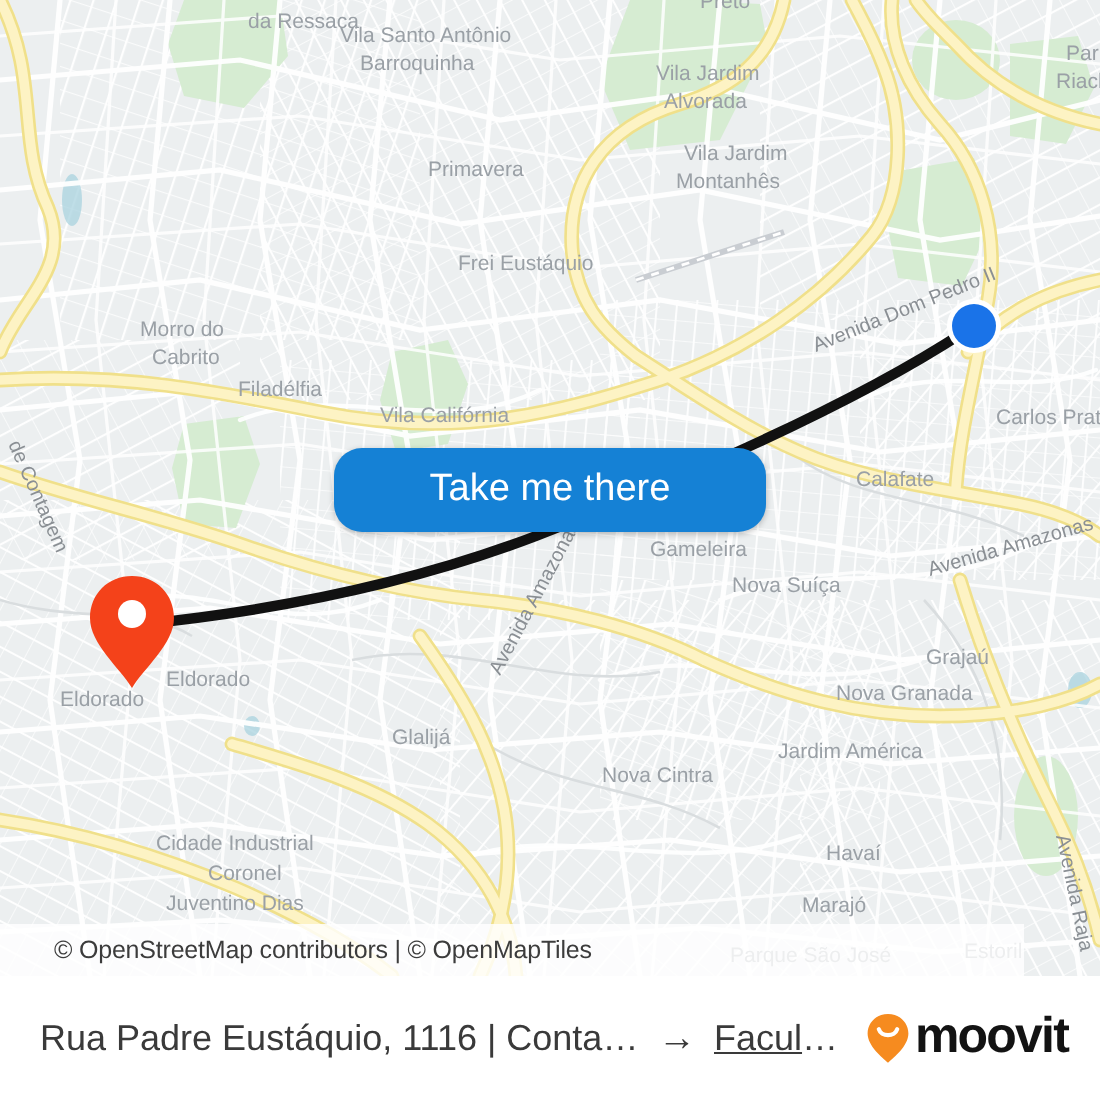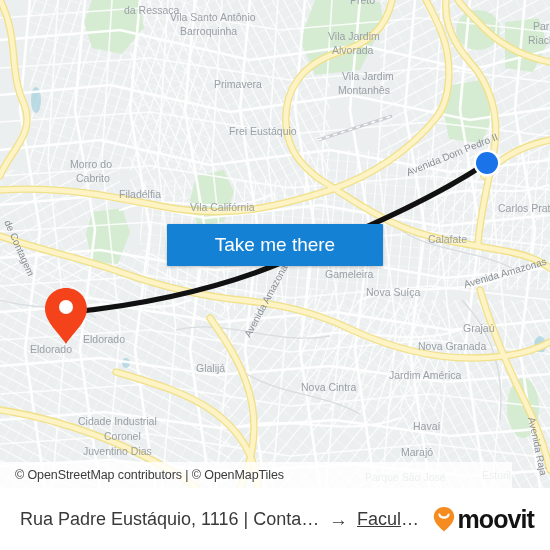--- a/index.html
+++ b/index.html
@@ -31,38 +31,38 @@
 
   
   #attribution {
     position: absolute;
     left: 0;
     top: 462px;
     width: 512px;
     height: 26px;
     display: flex;
     align-items: center;
-    padding-left: 15px;
+    padding-left: 27px;
     background: rgba(255,255,255,0.82);
     font-size: 12.5px;
     color: #3c3c3c;
     letter-spacing: -0.1px;
     z-index: 40;
   }
 
   
   #cta {
     position: absolute;
     left: 167px;
     top: 224px;
     width: 216px;
     height: 42px;
     background: #1581d5;
     border: none;
-    border-radius: 1px;
+    border-radius: 14px;
     color: #ffffff;
     font-size: 19px;
     font-family: "Liberation Sans", sans-serif;
     cursor: pointer;
     display: flex;
     align-items: center;
     justify-content: center;
     box-shadow: 0 1px 3px rgba(0,0,0,0.25);
     z-index: 50;
     padding: 0;
@@ -100,21 +100,20 @@
   #dest-label { max-width: 82px; text-decoration: underline; }
   #arrow-icon {
     margin: 0 9px;
     font-size: 19px;
     color: #3a3a3a;
     flex: 0 0 auto;
     line-height: 1;
   }
   #moovit-logo {
     display: flex;
-    align-items: center;
     flex: 0 0 auto;
     margin-left: 8px;
   }
   #moovit-word {
     font-size: 25px;
     font-weight: bold;
     color: #131313;
     letter-spacing: -0.9px;
     margin-left: 1px;
     line-height: 1;

